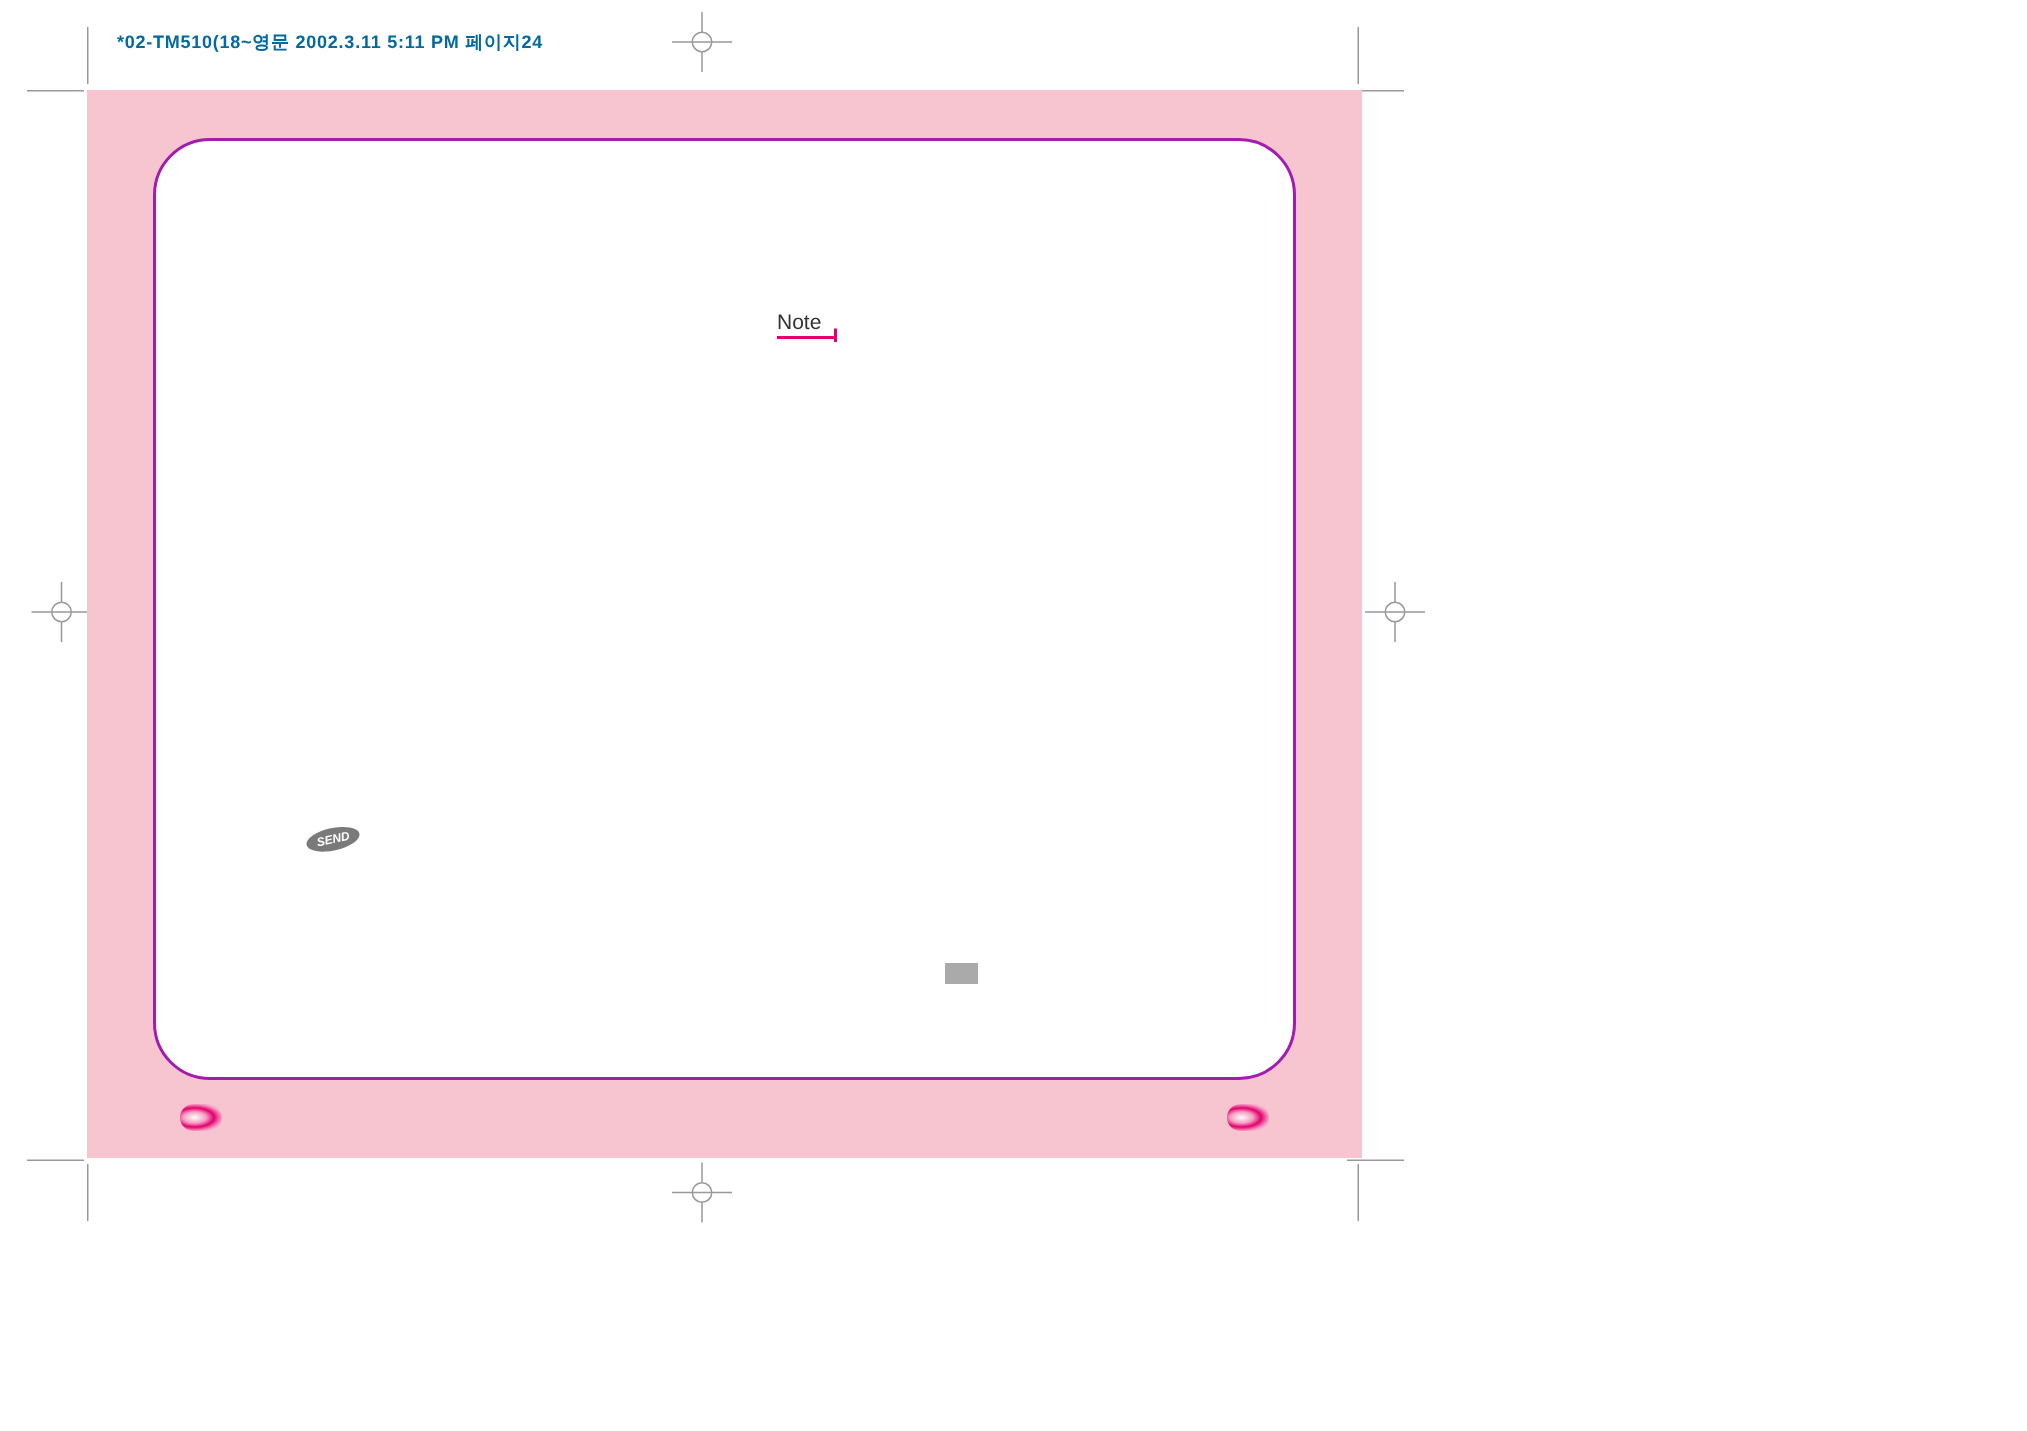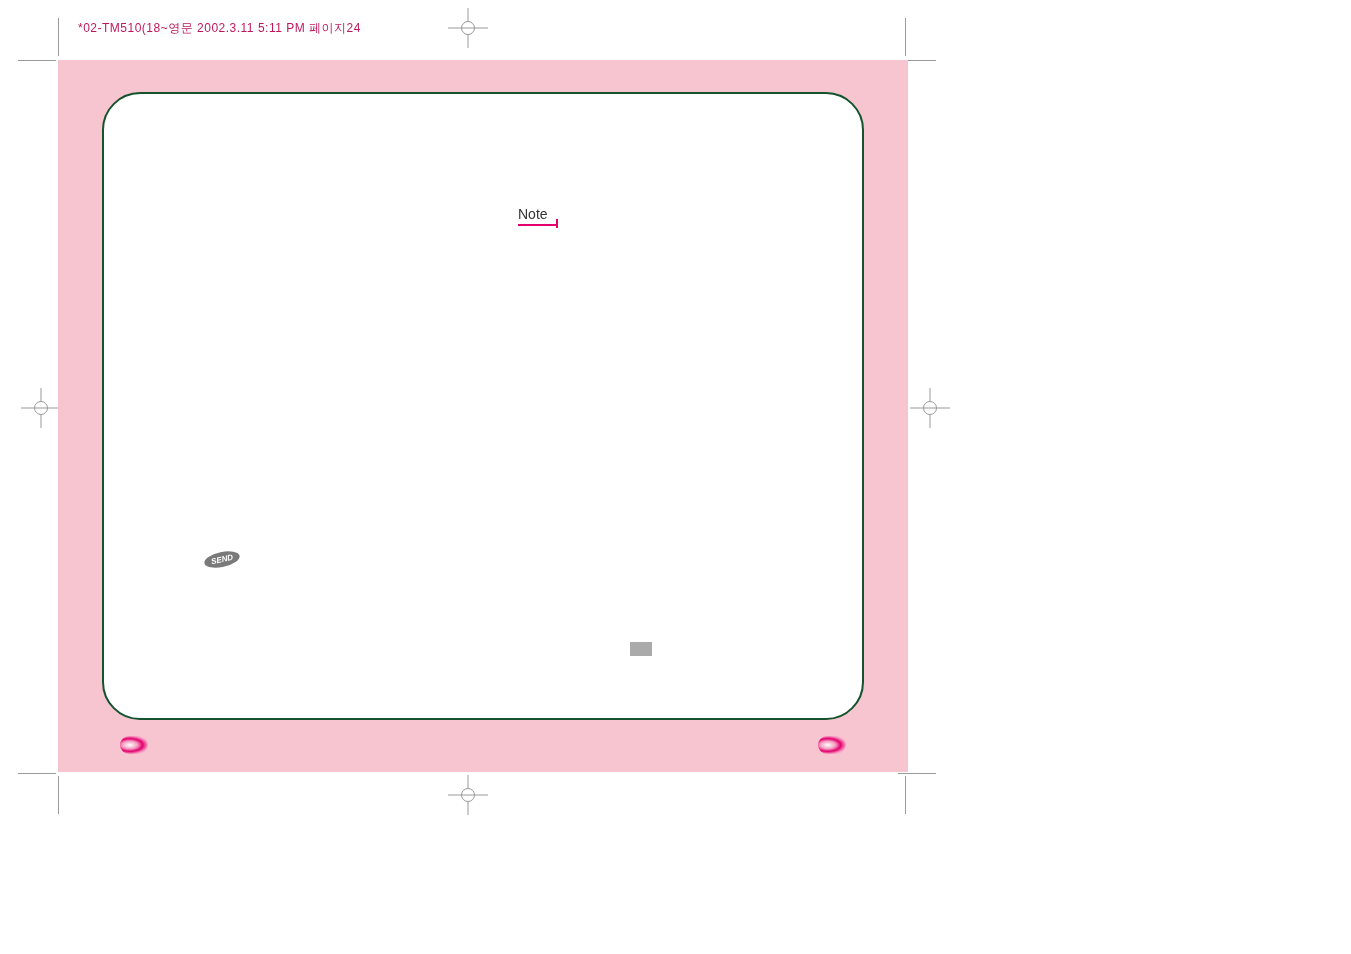--- a/index.html
+++ b/index.html
@@ -9,22 +9,23 @@
     width: 1351px;
     height: 954px;
     position: relative;
     overflow: hidden;
   }
   .header-text {
     position: absolute;
     top: 20px;
     left: 78px;
     font-size: 12px;
-    color: #be185d;
+    color: #0369a1;
     letter-spacing: 0.5px;
+    font-weight: bold;
   }
   
   .reg-mark {
     position: absolute;
     width: 40px;
     height: 40px;
     pointer-events: none;
   }
   .reg-mark::before,
   .reg-mark::after {
@@ -88,21 +89,21 @@
     background: #f7c5d0;
   }
   
   .panel {
     position: absolute;
     top: 32px;
     left: 44px;
     width: 762px;
     height: 628px;
     background: #fff;
-    border: 2px solid #14532d;
+    border: 2px solid #a21caf;
     border-radius: 38px;
   }
   
   .pill {
     position: absolute;
     bottom: 18px;
     width: 28px;
     height: 18px;
     border-radius: 9px;
     background: radial-gradient(ellipse at 35% 50%, #fff 0%, #f59cc0 30%, #e3006e 50%, #f59cc0 70%, #fff 100%);

